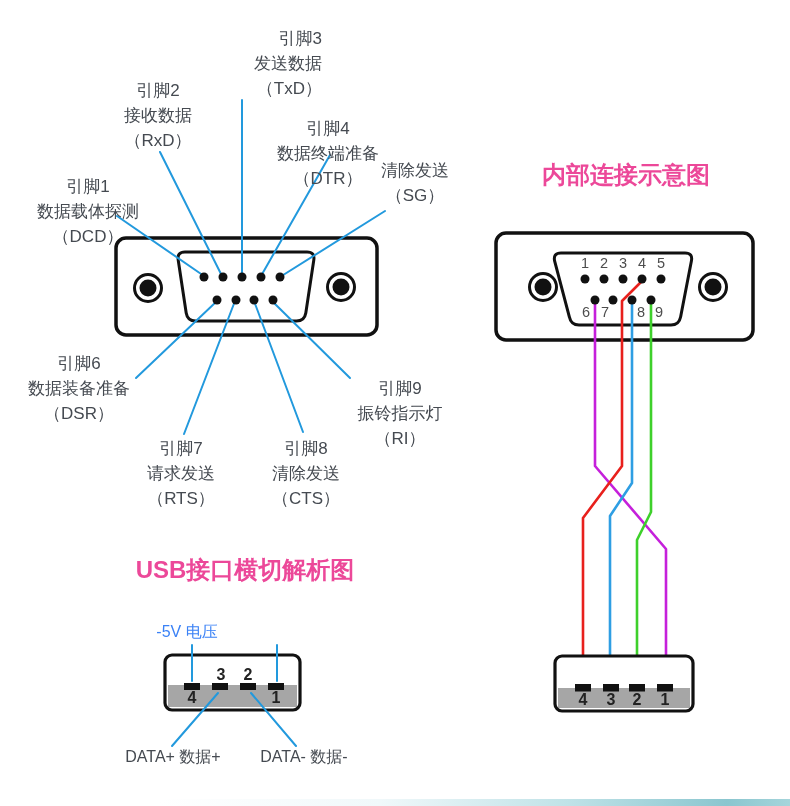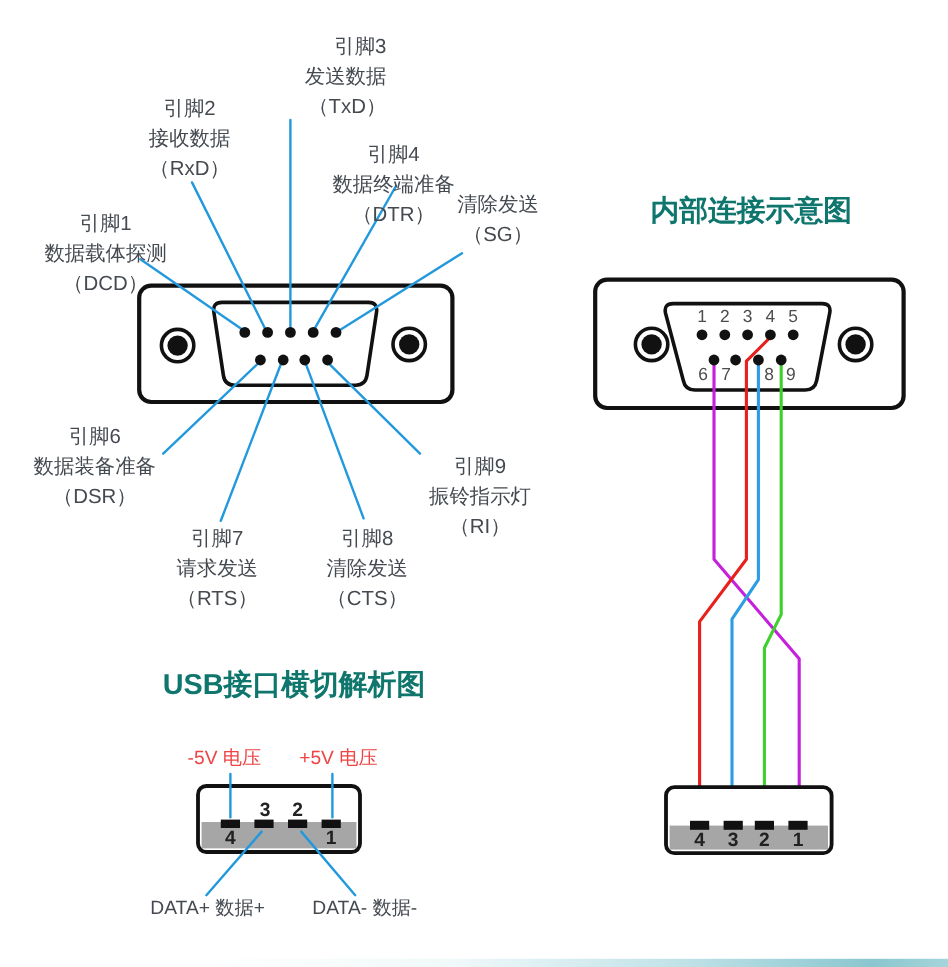--- a/index.html
+++ b/index.html
@@ -7,25 +7,25 @@
     position:relative;width:790px;height:806px;background:#ffffff;overflow:hidden;
     font-family:"Liberation Sans", sans-serif;
   }
   .canvas svg{position:absolute;left:0;top:0;}
   .pinlabel{
     position:absolute;width:160px;text-align:center;
     font-size:17px;line-height:25px;color:#454a51;
   }
   .title{
     position:absolute;width:280px;text-align:center;
-    font-size:24px;font-weight:bold;color:#0f766e;
+    font-size:24px;font-weight:bold;color:#ec4899;
   }
   .vlabel{
     position:absolute;width:150px;text-align:center;
-    font-size:16px;color:#ef4444;
+    font-size:16px;color:#3b82f6;
   }
   .dlabel{
     position:absolute;width:160px;text-align:center;
     font-size:16px;color:#454a51;
   }
   .bottom-bar{
     position:absolute;left:160px;top:799px;width:630px;height:7px;
     background:linear-gradient(90deg, rgba(255,255,255,0) 0%, #f0f8fa 35%, #bfe2e7 65%, #8ac6cf 90%, #a5d5db 100%);
   }
   text{font-family:"Liberation Sans", sans-serif;}
@@ -195,19 +195,18 @@
   <div class="pinlabel" style="left:320px;top:376px;">
     <div>引脚9</div>
     <div>振铃指示灯</div>
     <div>（RI）</div>
   </div>
 
   <div class="title" style="left:486px;top:159px;">内部连接示意图</div>
   <div class="title" style="left:105px;top:554px;">USB接口横切解析图</div>
 
   <div class="vlabel" style="left:112px;top:622px;">-5V 电压</div>
-  <div class="vlabel" style="left:207px;top:622px;">+5V 电压</div>
   <div class="dlabel" style="left:93px;top:747px;">DATA+ 数据+</div>
   <div class="dlabel" style="left:224px;top:747px;">DATA- 数据-</div>
 
   <div class="bottom-bar"></div>
 
 </div>
 
 </body></html>

